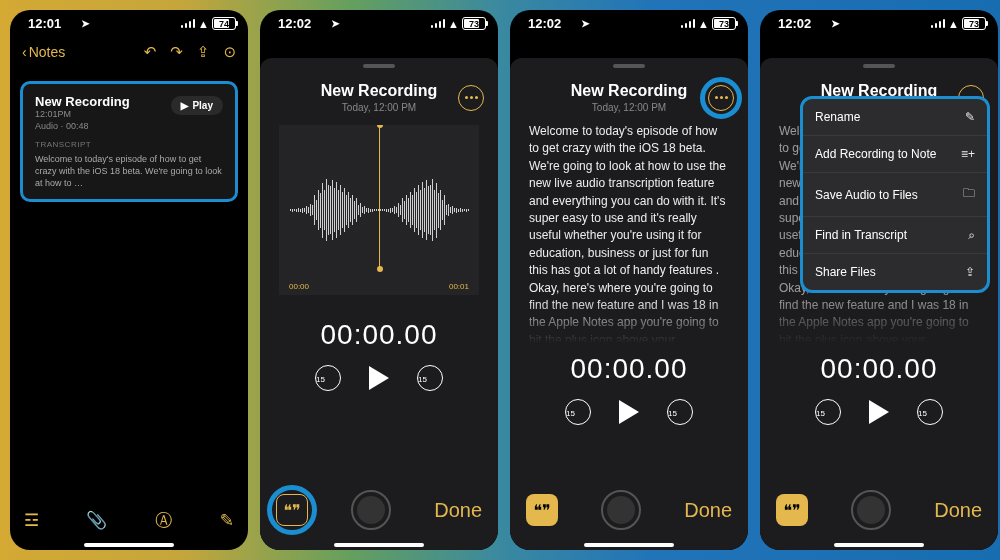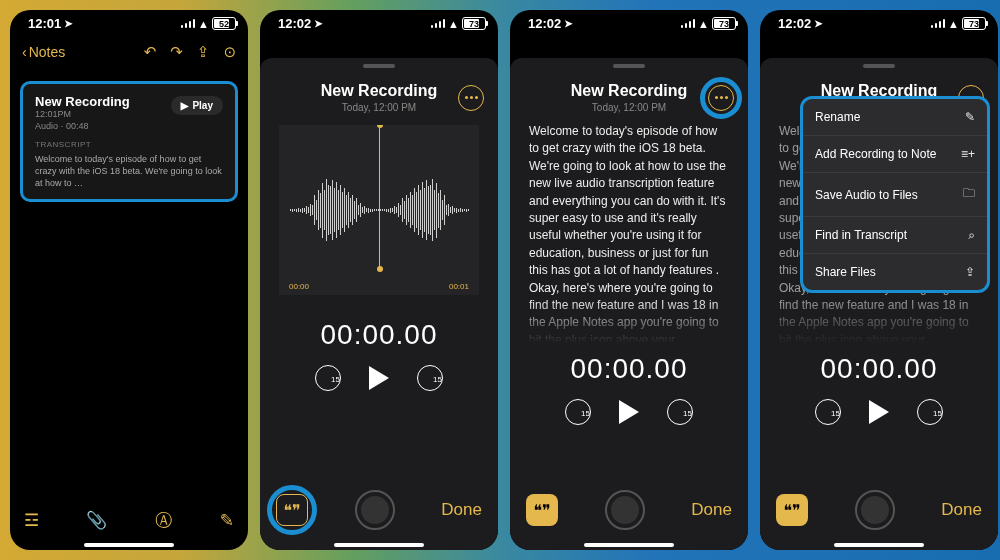--- a/index.html
+++ b/index.html
@@ -24,21 +24,21 @@
     flex-shrink: 0;
   }
   .status-bar {
     display: flex;
     justify-content: space-between;
     align-items: center;
     padding: 6px 12px 4px 18px;
     font-size: 13px;
     font-weight: 600;
   }
-  .status-left { display: flex; align-items: center; gap: 3px; }
+  .status-left { display: flex; align-items: center; gap: 20px; }
   .status-right { display: flex; align-items: center; gap: 3px; }
   .status-icons { display: flex; gap: 3px; align-items: center; }
   .sig-bars { display: flex; align-items: flex-end; gap: 1.5px; height: 9px;}
   .sig-bars span { width: 2.5px; background: #fff; border-radius: 1px;}
   .sig-bars span:nth-child(1){height:3px}
   .sig-bars span:nth-child(2){height:5px}
   .sig-bars span:nth-child(3){height:7px}
   .sig-bars span:nth-child(4){height:9px}
   .wifi { font-size: 11px; }
   .battery {
@@ -121,31 +121,31 @@
   .tick-row{position:absolute;bottom:4px;left:10px;right:10px;display:flex;justify-content:space-between;font-size:8px;color:#e4b84d}
 
   .transcript-area{
     width:200px;height:220px;margin-top:6px;font-size:12px;line-height:1.45;color:#eee;overflow:hidden;
     mask-image: linear-gradient(#000 80%, transparent 100%);
     -webkit-mask-image: linear-gradient(#000 80%, transparent 100%);
   }
 
   .timer{font-size:28px;font-weight:300;margin-top:24px;letter-spacing:1px}
   .controls{display:flex;align-items:center;gap:28px;margin-top:14px}
-  .jump{position:relative;width:26px;height:26px;border:1.5px solid #fff;border-radius:50%;display:flex;align-items:center;justify-content:flex-end;font-size:9px}
+  .jump{position:relative;width:26px;height:26px;border:1.5px solid #fff;border-radius:50%;display:flex;align-items:center;justify-content:flex-start;font-size:9px}
   .jump .n{font-size:8px;position:relative;top:1px}
   .play-big{width:0;height:0;border-left:20px solid #fff;border-top:12px solid transparent;border-bottom:12px solid transparent}
   .bottom-row{width:100%;display:flex;justify-content:space-between;align-items:center;padding:0 16px;position:absolute;bottom:20px}
   .quote-btn{width:32px;height:32px;border-radius:8px;display:flex;align-items:center;justify-content:center;position:relative}
   .quote-btn.plain{border:1.5px solid #e4b84d;color:#e4b84d}
   .quote-btn.filled{background:#e4b84d;color:#000}
   .quote-btn.ring::after{content:"";position:absolute;inset:-10px;border:5px solid #1b8ed1;border-radius:50%}
   .record-dot{width:40px;height:40px;border:2px solid #555;border-radius:50%;display:flex;align-items:center;justify-content:center}
   .record-dot::after{content:"";width:28px;height:28px;background:#333;border-radius:50%}
-  .done{color:#e4b84d;font-size:17px}
+  .done{color:#e4b84d;font-size:20px}
 
   
   .menu{
     position:absolute;top:38px;right:8px;width:190px;background:#2c2c2e;border-radius:12px;z-index:5;
     display:flex;flex-direction:column;padding:0;border:3px solid #1b8ed1;overflow:hidden
   }
   .menu .item{display:flex;justify-content:space-between;align-items:center;padding:11px 12px;font-size:12px;border-bottom:1px solid #3a3a3c}
   .menu .item:last-child{border-bottom:none}
   .menu .item.del{color:#ff3b30}
   .menu .ic{font-size:12px;opacity:0.9}
@@ -164,21 +164,21 @@
     <div class="status-right status-icons">
       <div class="sig-bars">
           <span></span>
           <span></span>
           <span></span>
           <span></span>
         </div>
       <span class="wifi">▲</span>
       <div class="battery">
           <span class="fill"></span>
-          <span class="num">52</span>
+          <span class="num">74</span>
         </div>
     </div>
   </div>
   <div class="nav">
     <div class="back">‹ <span>Notes</span></div>
     <div class="nav-icons">
       <span>↶</span>
       <span>↷</span>
       <span>⇪</span>
       <span>⊙</span>

